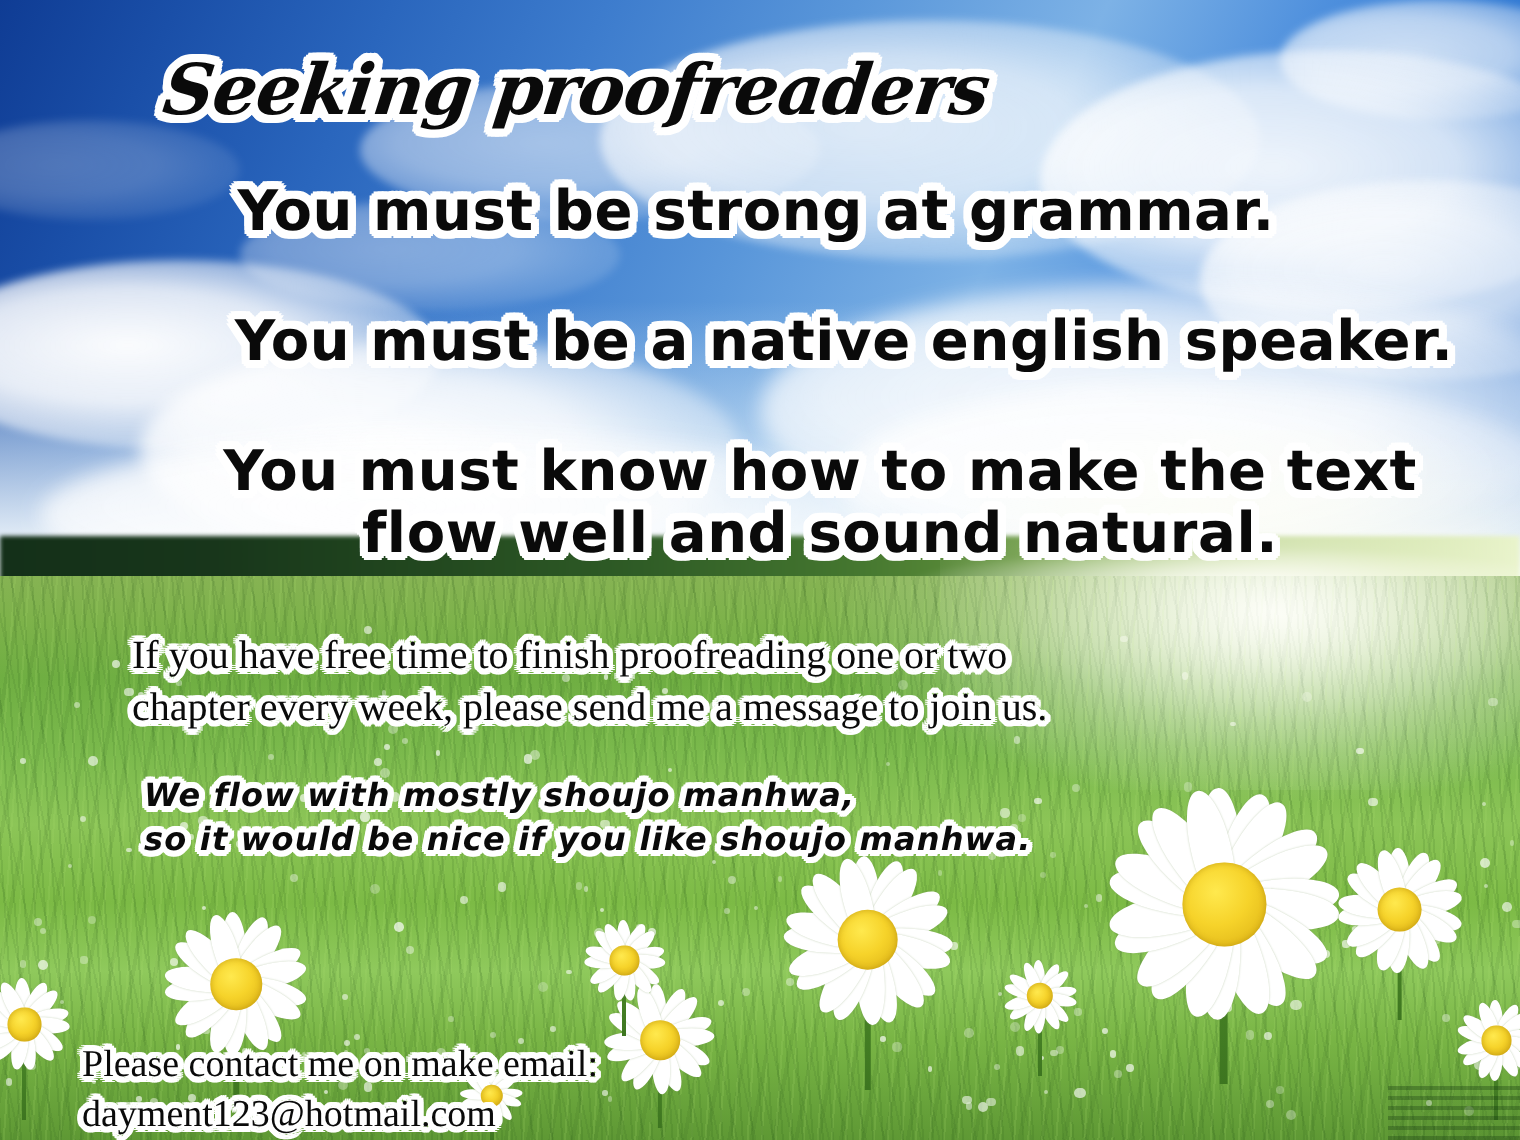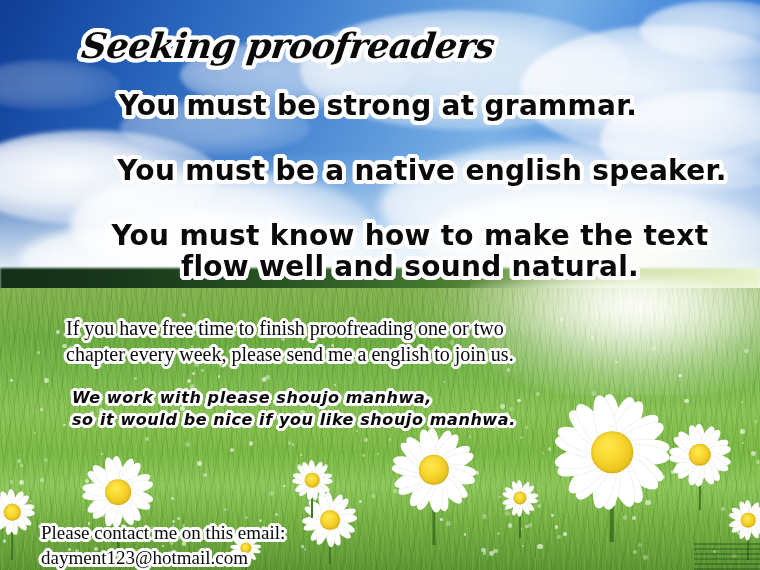--- a/index.html
+++ b/index.html
@@ -757,23 +757,23 @@
     <div class="txt outline-hv" id="title-text">Seeking proofreaders</div>
 
     <div class="txt outline-hv req" id="req-1">You must be strong at grammar.</div>
 
     <div class="txt outline-hv req" id="req-2">You must be a native english speaker.</div>
 
     <div class="txt outline-hv req" id="req-3">You must know how to make the text
 flow well and sound natural.</div>
 
     <div class="txt outline-md serif-blk" id="para-join">If you have free time to finish proofreading one or two
-chapter every week, please send me a english to join us.</div>
-
-    <div class="txt outline-md" id="para-shoujo">We work with please shoujo manhwa,
+chapter every week, please send me a message to join us.</div>
+
+    <div class="txt outline-md" id="para-shoujo">We flow with mostly shoujo manhwa,
 so it would be nice if you like shoujo manhwa.</div>
 
 
-    <div class="txt outline-md serif-blk" id="para-email">Please contact me on this email:
+    <div class="txt outline-md serif-blk" id="para-email">Please contact me on make email:
 dayment123@hotmail.com</div>
 
   </div>
 </div>
 
 </body></html>

